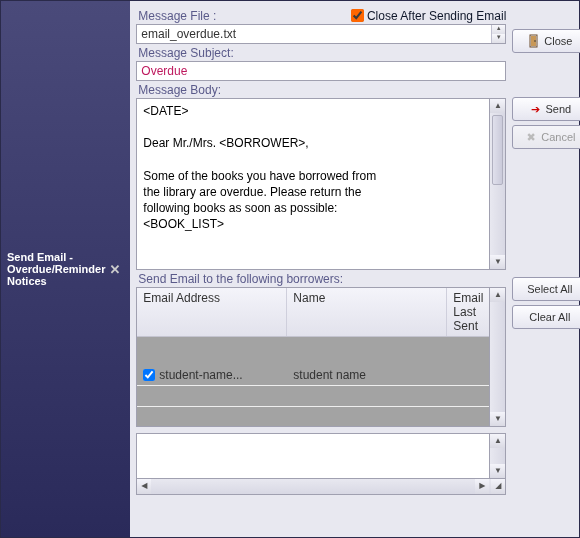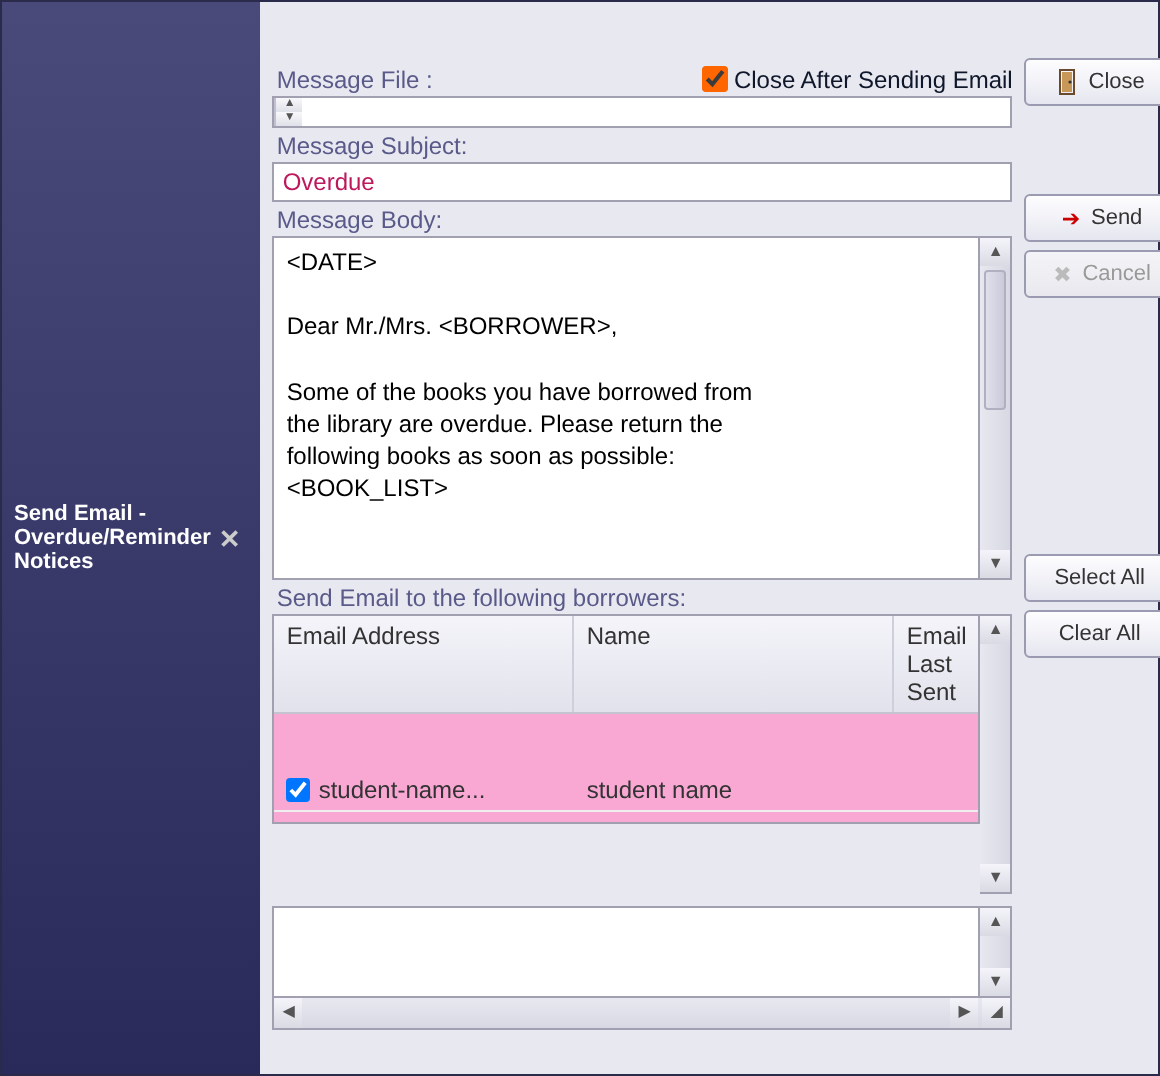--- a/index.html
+++ b/index.html
@@ -51,21 +51,20 @@
 }
 .label {
   color: #5a5a8a;
   font-size: 12px;
   padding: 2px 0 1px 2px;
 }
 .row-top {
   display: flex;
   justify-content: space-between;
   align-items: center;
-  margin-top: 24px;
 }
 .chk-row {
   display: flex;
   align-items: center;
   gap: 3px;
 }
 .chk-row input { accent-color: #ff6600; }
 .chk-row label { color: #0f172a; font-size: 12px; }
 .combo {
   display: flex;
@@ -134,22 +133,22 @@
 .vscroll .arrow.up { top: 0; }
 .vscroll .arrow.down { bottom: 0; }
 .vscroll .thumb {
   position: absolute; left: 2px; right: 2px;
   background: linear-gradient(to right,#e0e0ec,#cacada);
   border: 1px solid #b0b0c0;
   border-radius: 2px;
 }
 .table {
   border: 1px solid #a0a0b0;
-  background: #f9a8d4;
-  height: 105px;
+  background: #a3a3a3;
+  height: 140px;
   display: flex;
   flex-direction: column;
 }
 .thead {
   display: flex;
   background: linear-gradient(#f4f4fa,#e2e2ec);
   border-bottom: 1px solid #c4c4d0;
 }
 .th {
   padding: 3px 6px;
@@ -215,20 +214,21 @@
     <div class="left-col">
 
       <div class="row-top">
         <span class="label">Message File :</span>
         <span class="chk-row">
           <input type="checkbox" checked="" style="">
           <label>Close After Sending Email</label>
         </span>
       </div>
       <div class="combo">
+        <input type="text" value="email_overdue.txt" style="">
         <div class="spin">
           <div>▲</div>
           <div>▼</div>
         </div>
       </div>
 
       <span class="label">Message Subject:</span>
       <input class="textfield" type="text" value="Overdue" style="">
 
       <span class="label">Message Body:</span>

